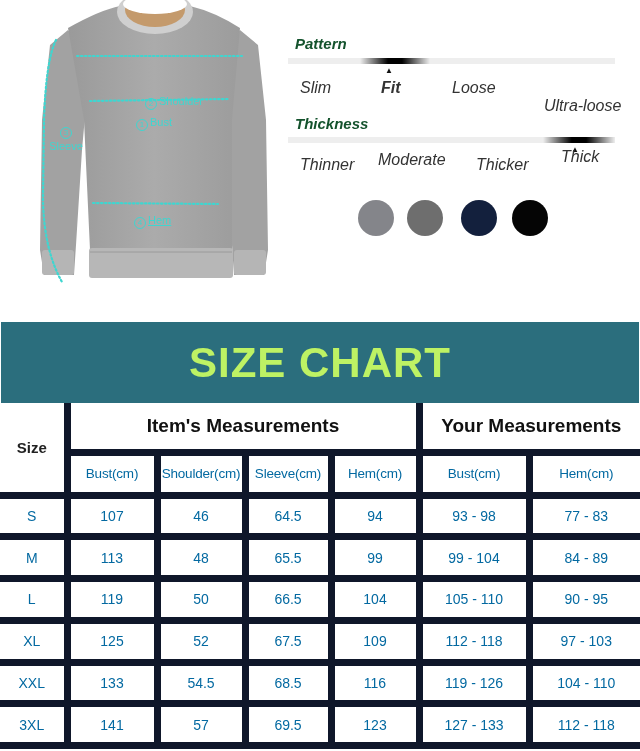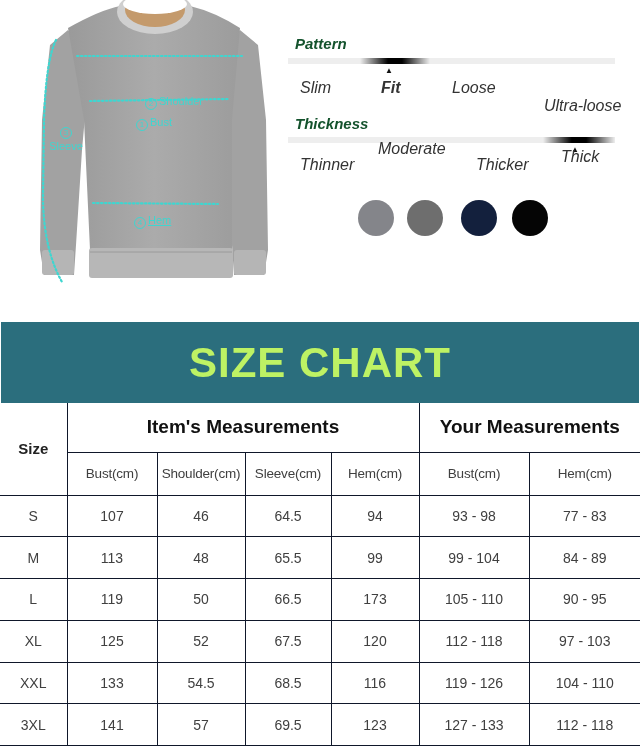--- a/index.html
+++ b/index.html
@@ -19,21 +19,21 @@
   .attr-arrow { position: absolute; font-size: 8px; color: #111; line-height: 8px; }
   .attr-opt { position: absolute; font-size: 16px; font-style: italic; color: #333; white-space: nowrap; }
   .swatch { position: absolute; top: 200px; width: 36px; height: 36px; border-radius: 50%; }
 
   
   .banner { position: absolute; left: 1px; top: 322px; width: 638px; height: 81px; background: #2b6e7d; display: flex; align-items: center; justify-content: center; }
   .banner span { color: #bef264; font-weight: bold; font-size: 42px; letter-spacing: 1px; font-family: "Liberation Sans", sans-serif; }
 
   
   table.size { position: absolute; left: 0; top: 403px; width: 640px; border-collapse: collapse; table-layout: fixed; }
-  table.size td, table.size th { border: 1px solid #0f172a; text-align: center; vertical-align: middle; font-weight: normal; color: #404040; font-size: 14px; }
+  table.size td, table.size th { border: 7px solid #0f172a; text-align: center; vertical-align: middle; font-weight: normal; color: #0369a1; font-size: 14px; }
   table.size tr > :first-child { border-left: none; }
   table.size tr > :last-child { border-right: none; }
   table.size thead tr:first-child th { border-top: none; }
   .h-size { font-weight: bold !important; font-size: 15px !important; color: #222 !important; }
   .h-group { font-weight: bold !important; font-size: 19px !important; color: #111 !important; height: 49px; }
   .h-sub { height: 43px; font-size: 13.5px !important; letter-spacing: -0.2px; }
   tbody td { height: 41.8px; }
   tbody tr td { border-left-color: #777; }
 </style>
 </head>
@@ -94,21 +94,21 @@
 <div class="attr-opt" style="left:381px;top:79px;font-weight:bold;">Fit</div>
 <div class="attr-opt" style="left:452px;top:79px;">Loose</div>
 <div class="attr-opt" style="left:544px;top:97px;">Ultra-loose</div>
 
 <div class="attr-title" style="top:115px;">Thickness</div>
 <div class="attr-bar" style="top:137px;">
   <div class="mark" style="left:255px;width:72px;"></div>
 </div>
 <div class="attr-arrow" style="left:571px;top:146px;">▲</div>
 <div class="attr-opt" style="left:300px;top:156px;">Thinner</div>
-<div class="attr-opt" style="left:378px;top:140px;">Moderate</div>
+<div class="attr-opt" style="left:378px;top:151px;">Moderate</div>
 <div class="attr-opt" style="left:476px;top:156px;">Thicker</div>
 <div class="attr-opt" style="left:561px;top:148px;text-align:center;">Thick</div>
 
 <div class="swatch" style="left:358px;background:#84858a;"></div>
 <div class="swatch" style="left:407px;background:#6e6e6e;"></div>
 <div class="swatch" style="left:461px;background:#13203d;"></div>
 <div class="swatch" style="left:512px;background:#050505;"></div>
 
 <div class="banner">
   <span>SIZE CHART</span>
@@ -156,30 +156,30 @@
       <td>65.5</td>
       <td>99</td>
       <td>99 - 104</td>
       <td>84 - 89</td>
     </tr>
     <tr>
       <td>L</td>
       <td>119</td>
       <td>50</td>
       <td>66.5</td>
-      <td>173</td>
+      <td>104</td>
       <td>105 - 110</td>
       <td>90 - 95</td>
     </tr>
     <tr>
       <td>XL</td>
       <td>125</td>
       <td>52</td>
       <td>67.5</td>
-      <td>120</td>
+      <td>109</td>
       <td>112 - 118</td>
       <td>97 - 103</td>
     </tr>
     <tr>
       <td>XXL</td>
       <td>133</td>
       <td>54.5</td>
       <td>68.5</td>
       <td>116</td>
       <td>119 - 126</td>

